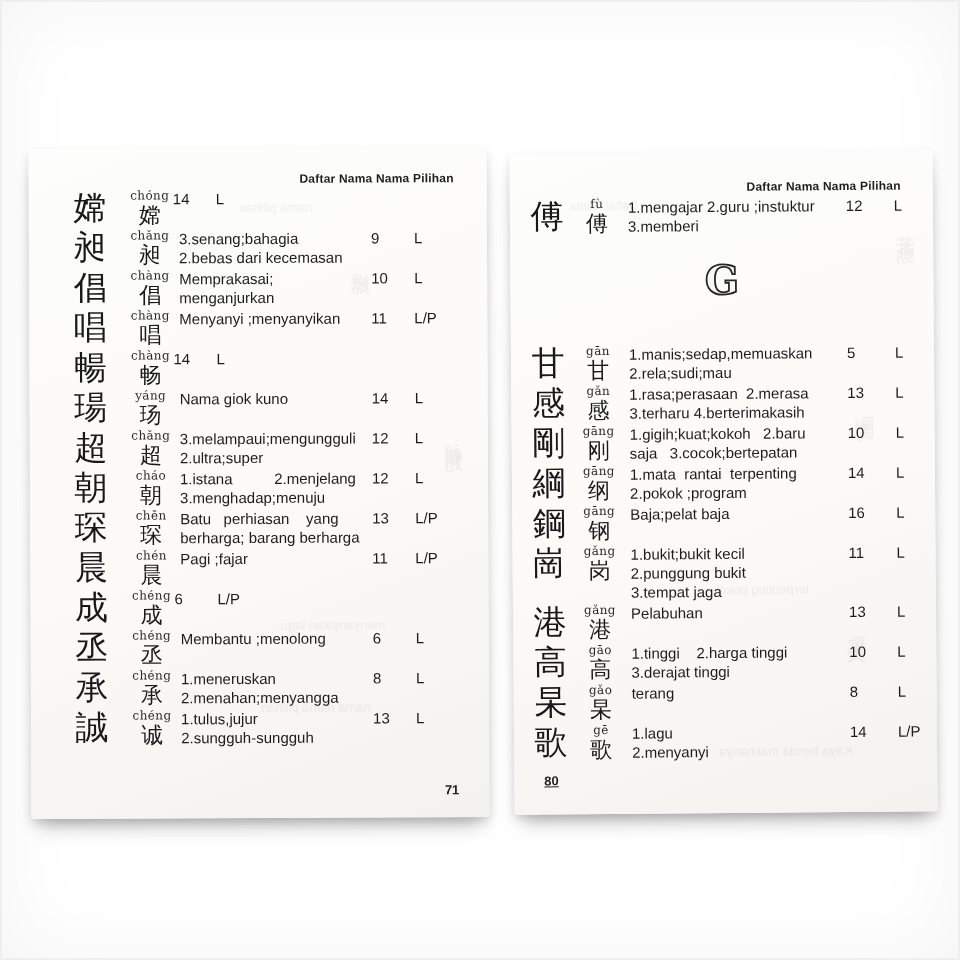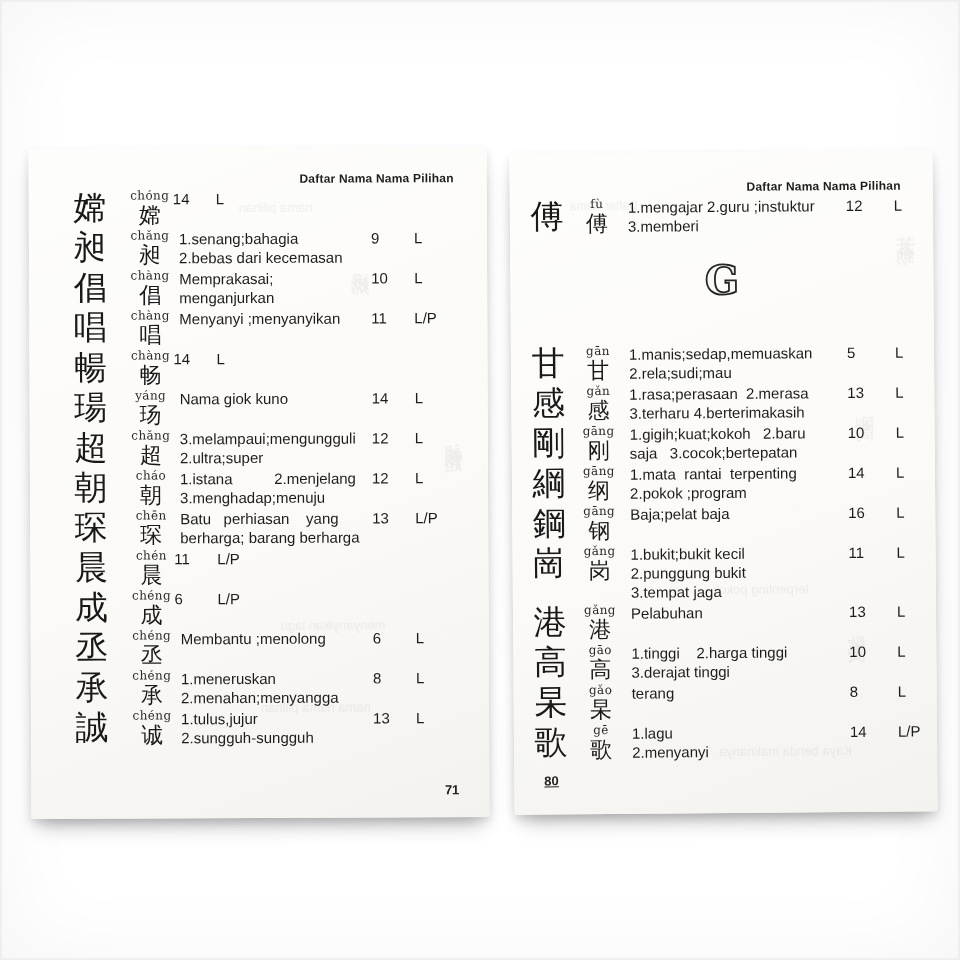--- a/index.html
+++ b/index.html
@@ -75,21 +75,21 @@
           </div>
           <div class="cell-num">14</div>
           <div class="cell-gender">L</div>
         </div>
         <div class="row">
           <div class="cell-trad">昶</div>
           <div class="cell-stack">
             <span class="pinyin">chǎng</span>
             <span class="simp">昶</span>
           </div>
-          <div class="cell-meaning">1.senang;bahagia
+          <div class="cell-meaning">3.senang;bahagia
 2.bebas dari kecemasan</div>
           <div class="cell-num">9</div>
           <div class="cell-gender">L</div>
         </div>
         <div class="row">
           <div class="cell-trad">倡</div>
           <div class="cell-stack">
             <span class="pinyin">chàng</span>
             <span class="simp">倡</span>
           </div>
@@ -159,20 +159,21 @@
 berharga; barang berharga</div>
           <div class="cell-num">13</div>
           <div class="cell-gender">L/P</div>
         </div>
         <div class="row">
           <div class="cell-trad">晨</div>
           <div class="cell-stack">
             <span class="pinyin">chén</span>
             <span class="simp">晨</span>
           </div>
+          <div class="cell-meaning">Pagi ;fajar</div>
           <div class="cell-num">11</div>
           <div class="cell-gender">L/P</div>
         </div>
         <div class="row">
           <div class="cell-trad">成</div>
           <div class="cell-stack">
             <span class="pinyin">chéng</span>
             <span class="simp">成</span>
           </div>
           <div class="cell-num">6</div>

